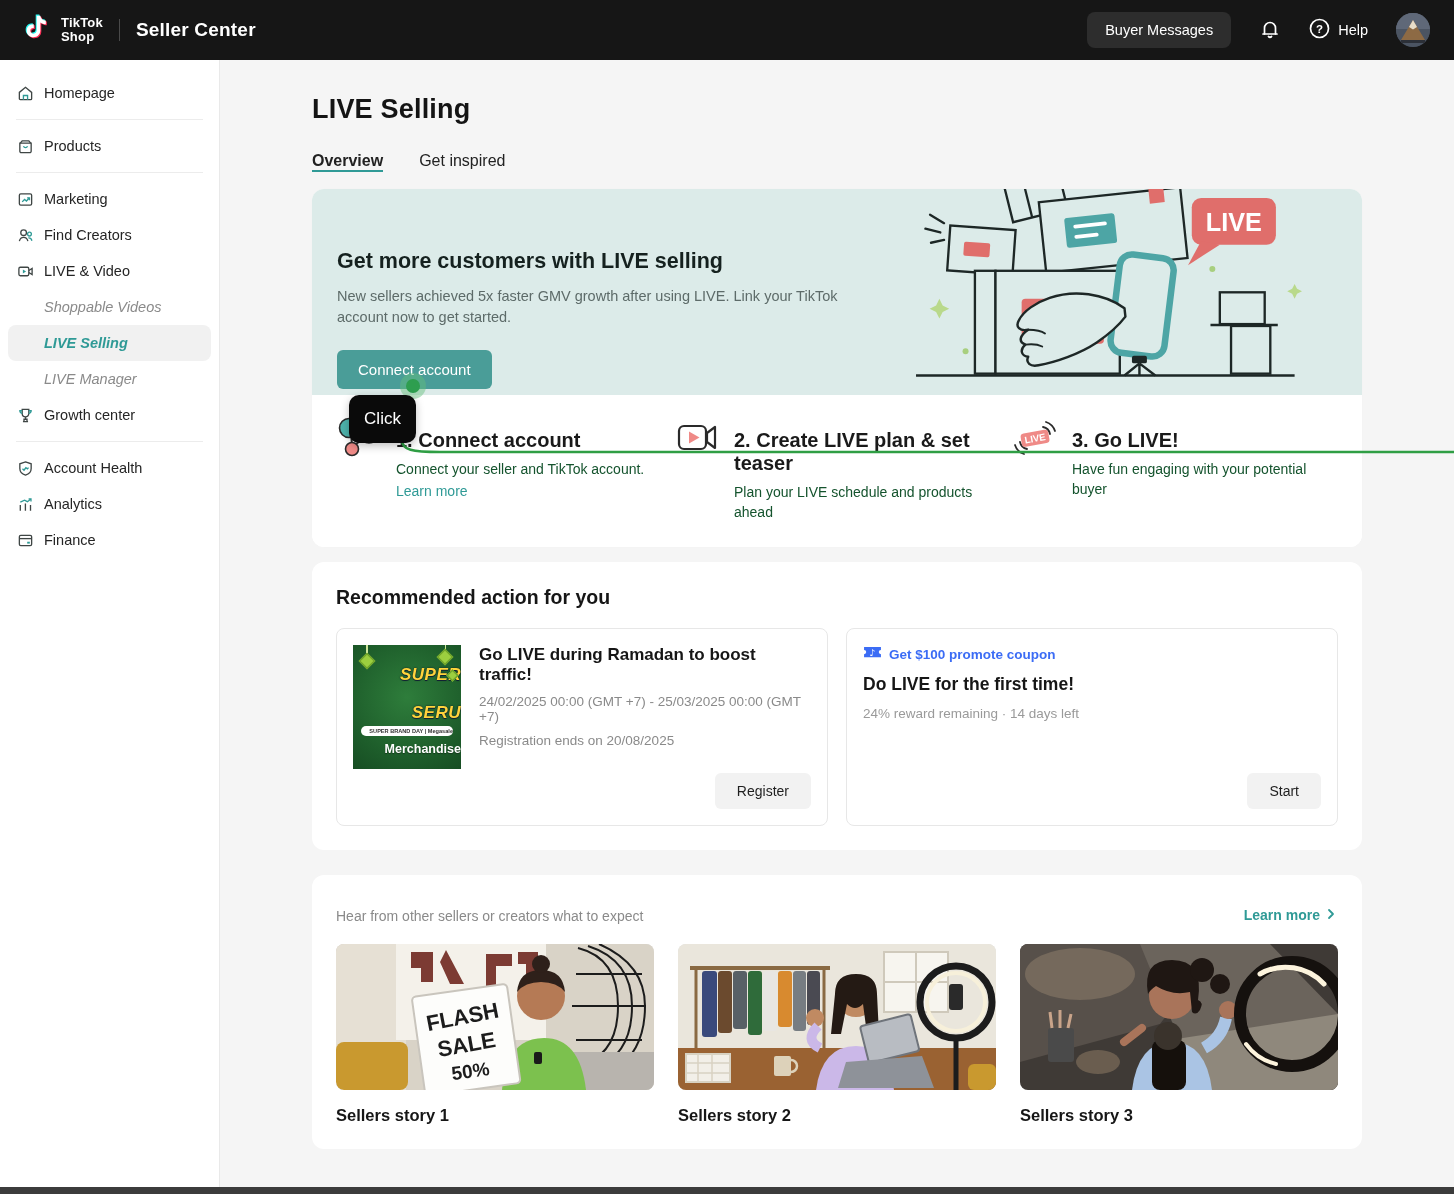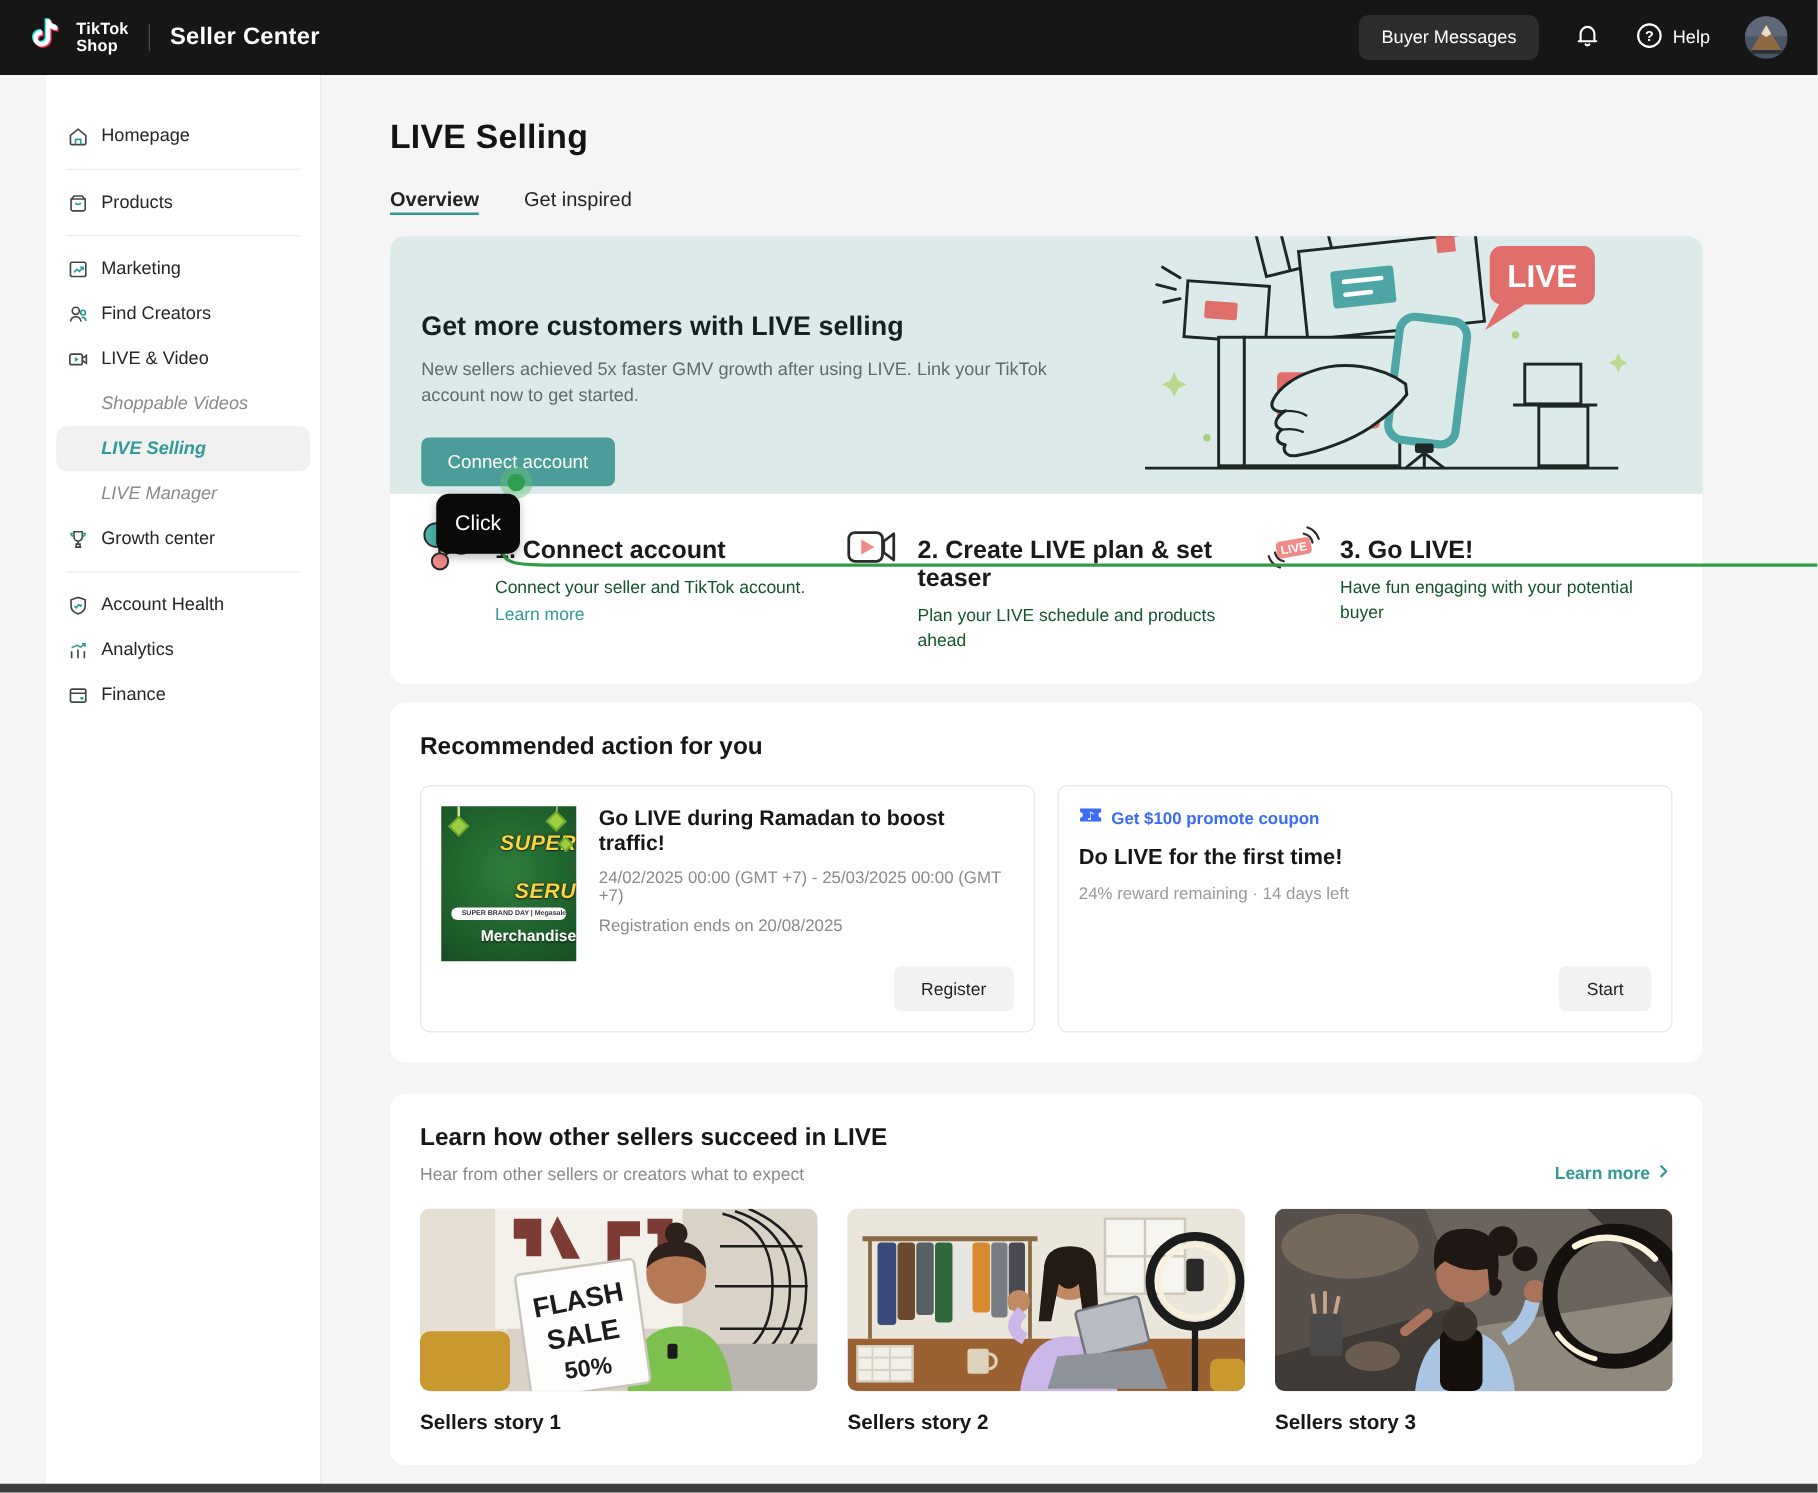--- a/index.html
+++ b/index.html
@@ -11,21 +11,21 @@
   .brand-name { color:#fff; font-weight:bold; font-size:13px; line-height:1.08; letter-spacing:.2px; }
   .brand-divider { width:1px; height:22px; background:#4a4a4a; margin:0 16px; }
   .product-title { color:#fff; font-size:19px; font-weight:600; letter-spacing:.2px; }
   .header-right { margin-left:auto; display:flex; align-items:center; gap:28px; }
   .buyer-btn { background:#2d2d2d; color:#fff; font-size:14.5px; border:none; border-radius:8px; padding:10px 18px; cursor:pointer; font-family:inherit; }
   .icon-btn { background:none; border:none; cursor:pointer; display:flex; align-items:center; gap:8px; color:#fff; font-size:14.5px; font-family:inherit; }
   .avatar { width:34px; height:34px; border-radius:50%; overflow:hidden; border:none; padding:0; cursor:pointer; background:linear-gradient(180deg,#5a6372,#2c313c); position:relative; }
   .avatar svg { display:block; }
 
   
-  .sidebar { position:absolute; left:0; top:60px; width:220px; height:1127px; background:#fff; border-right:1px solid #e9e9e9; padding-top:31px; z-index:10;margin-left:37px; }
+  .sidebar { position:absolute; left:0; top:60px; width:220px; height:1127px; background:#fff; border-right:1px solid #e9e9e9; padding-top:15px; z-index:10; }
   .nav-item { display:flex; align-items:center; height:36px; padding-left:17px; gap:10px; font-size:14.5px; color:#252525; cursor:pointer; }
   .nav-item .nav-icon { width:17px; height:17px; flex:0 0 17px; display:flex; align-items:center; }
   .nav-sub { padding-left:44px; color:#8a8a8a;font-style:italic; }
   .nav-active { background:#f1f1f1; border-radius:8px; margin:0 8px; padding-left:36px; color:#2f9a96; font-weight:600; }
   .nav-divider { height:1px; background:#ececec; margin:8px 16px; }
 
   
   .main { position:absolute; left:220px; top:60px; width:1234px; height:1134px; background:#f5f5f5; }
   .content { width:1050px; margin-left:92px; }
   .page-title { font-size:27px; font-weight:bold; color:#141414; margin-top:34px; letter-spacing:.2px; }
@@ -402,21 +402,20 @@
           <div class="coupon-title">Do LIVE for the first time!</div>
           <div class="coupon-meta">24% reward remaining · 14 days left</div>
           <button class="card-btn">Start</button>
         </div>
       </div>
     </div>
 
     <div class="panel learn-panel">
       <div class="learn-head">
         <div>
-          <div class="panel-heading">Learn how other sellers succeed in LIVE</div>
           <div class="learn-sub">Hear from other sellers or creators what to expect</div>
         </div>
         <div class="learn-more">
           <span>Learn more</span>
           <span>
             <svg width="14" height="14" viewBox="0 0 14 14" fill="none">
                 <path d="M5 3l4 4-4 4" stroke="#2f9a96" stroke-width="1.8" stroke-linecap="round" stroke-linejoin="round"></path>
               </svg>
           </span>
         </div>

